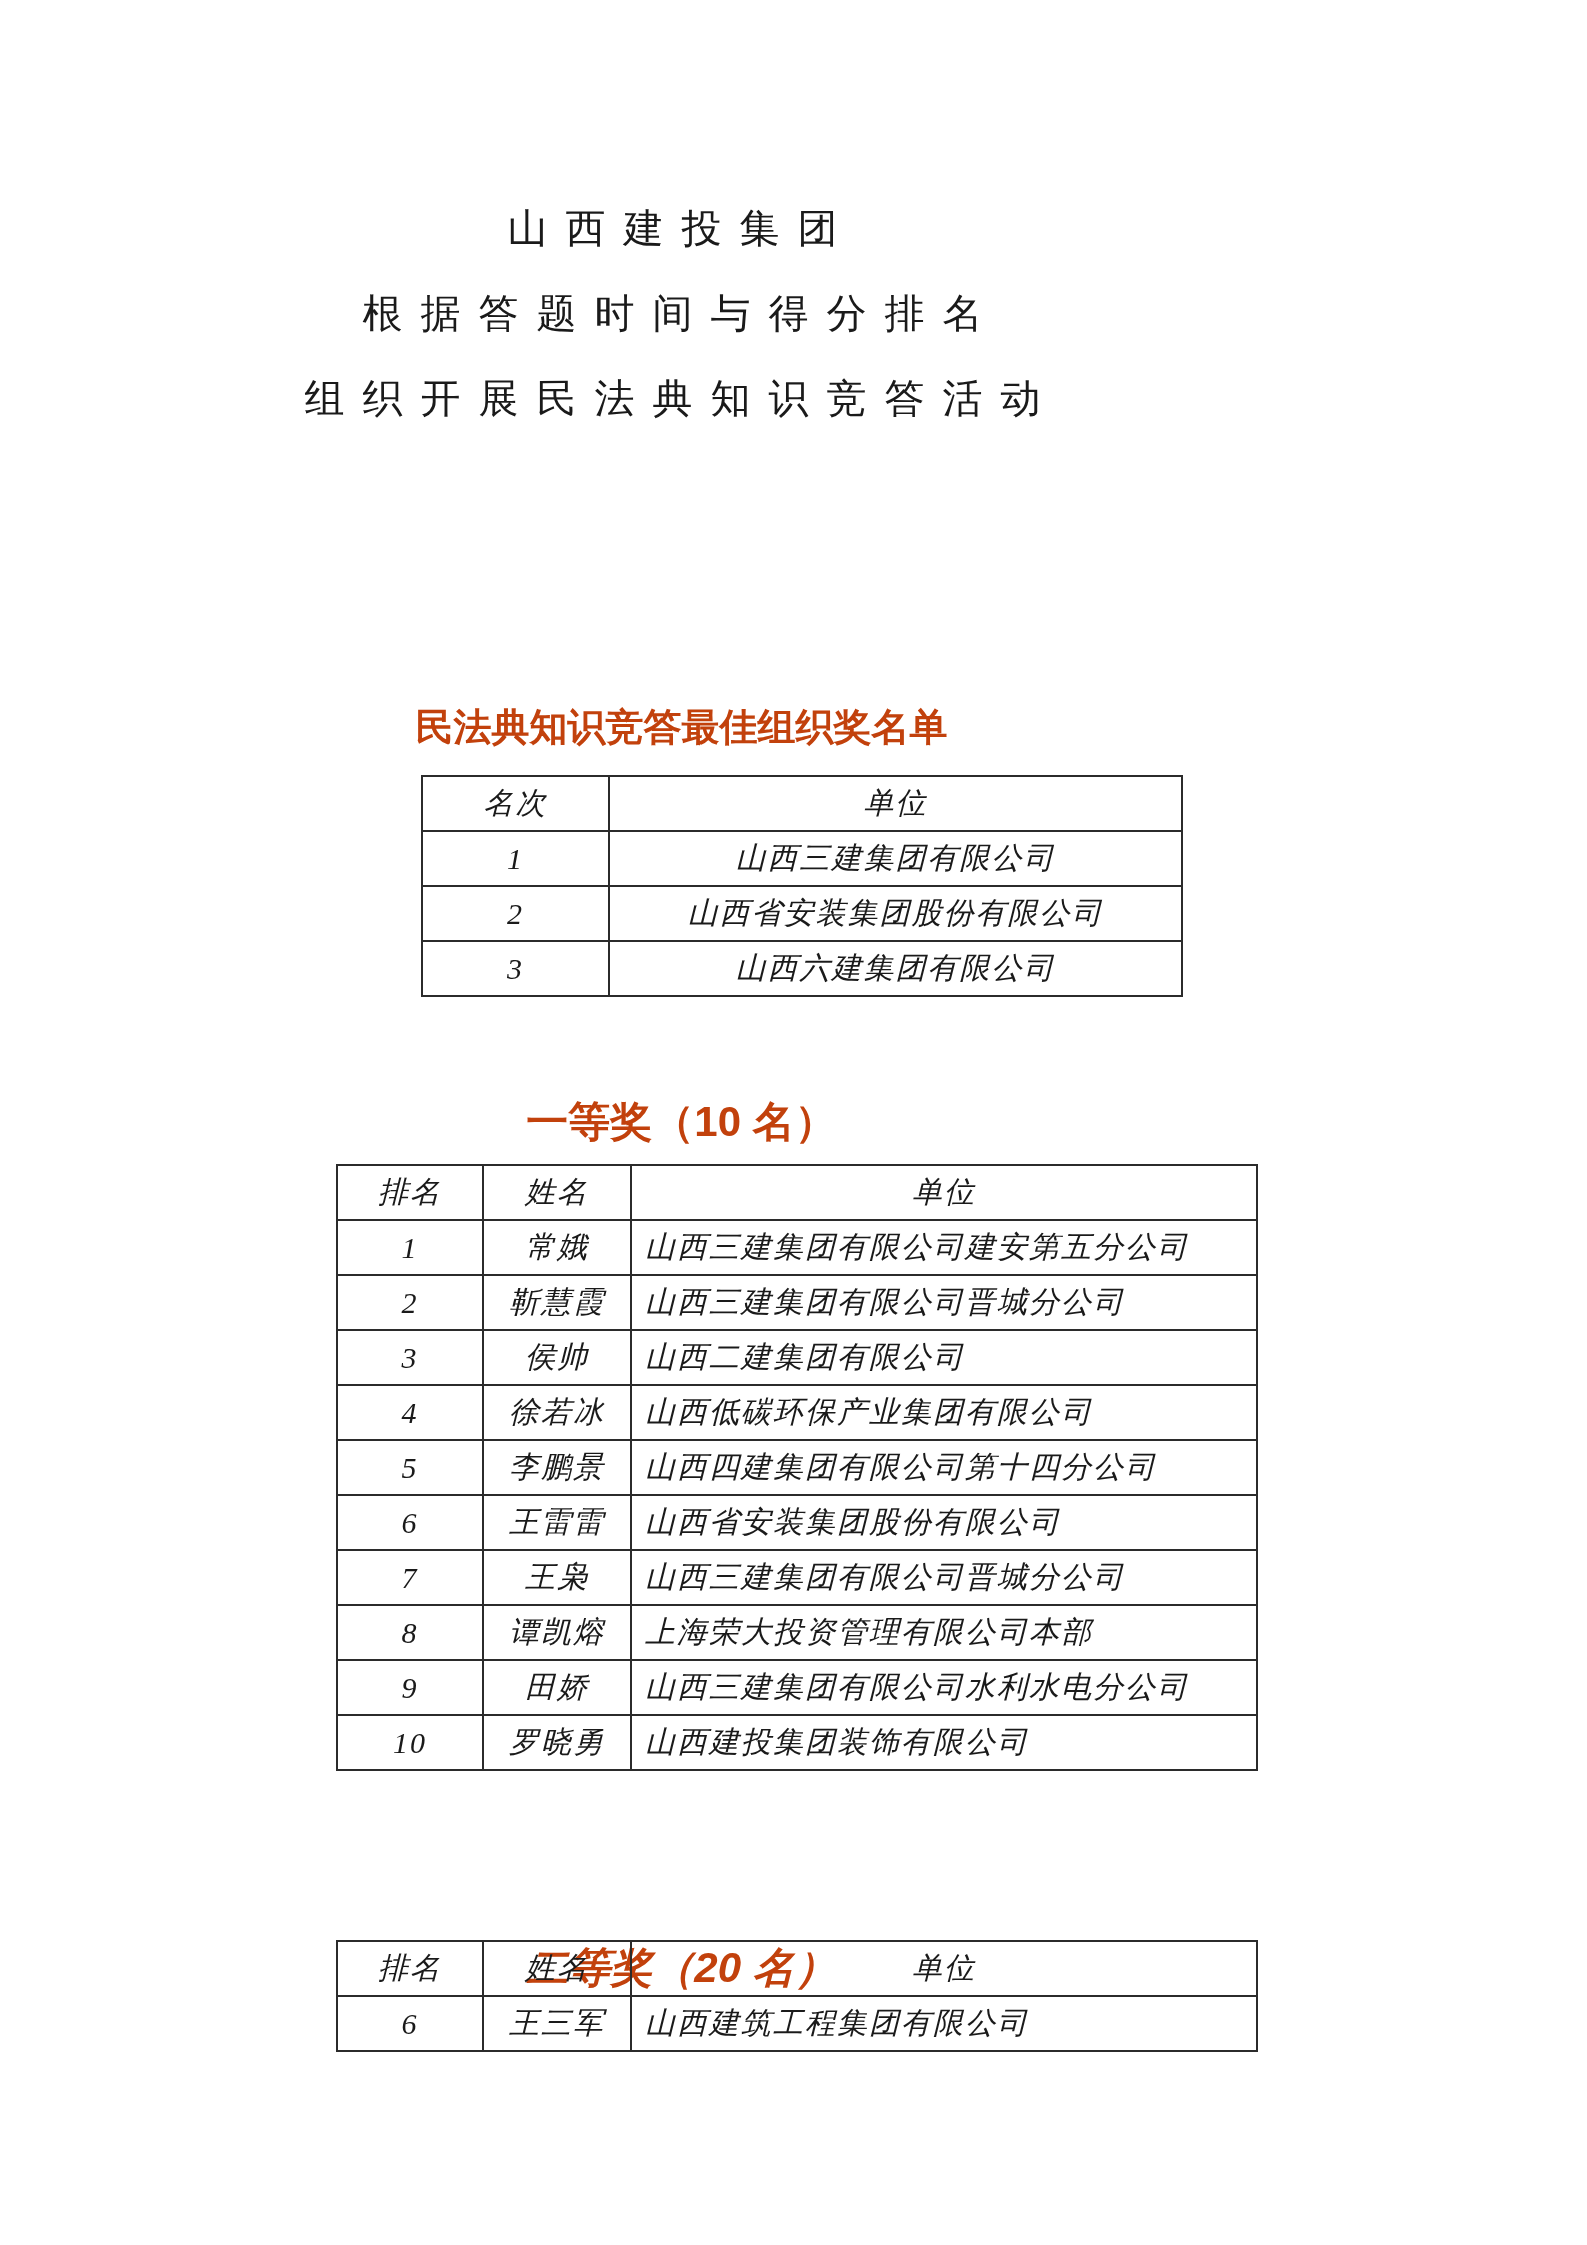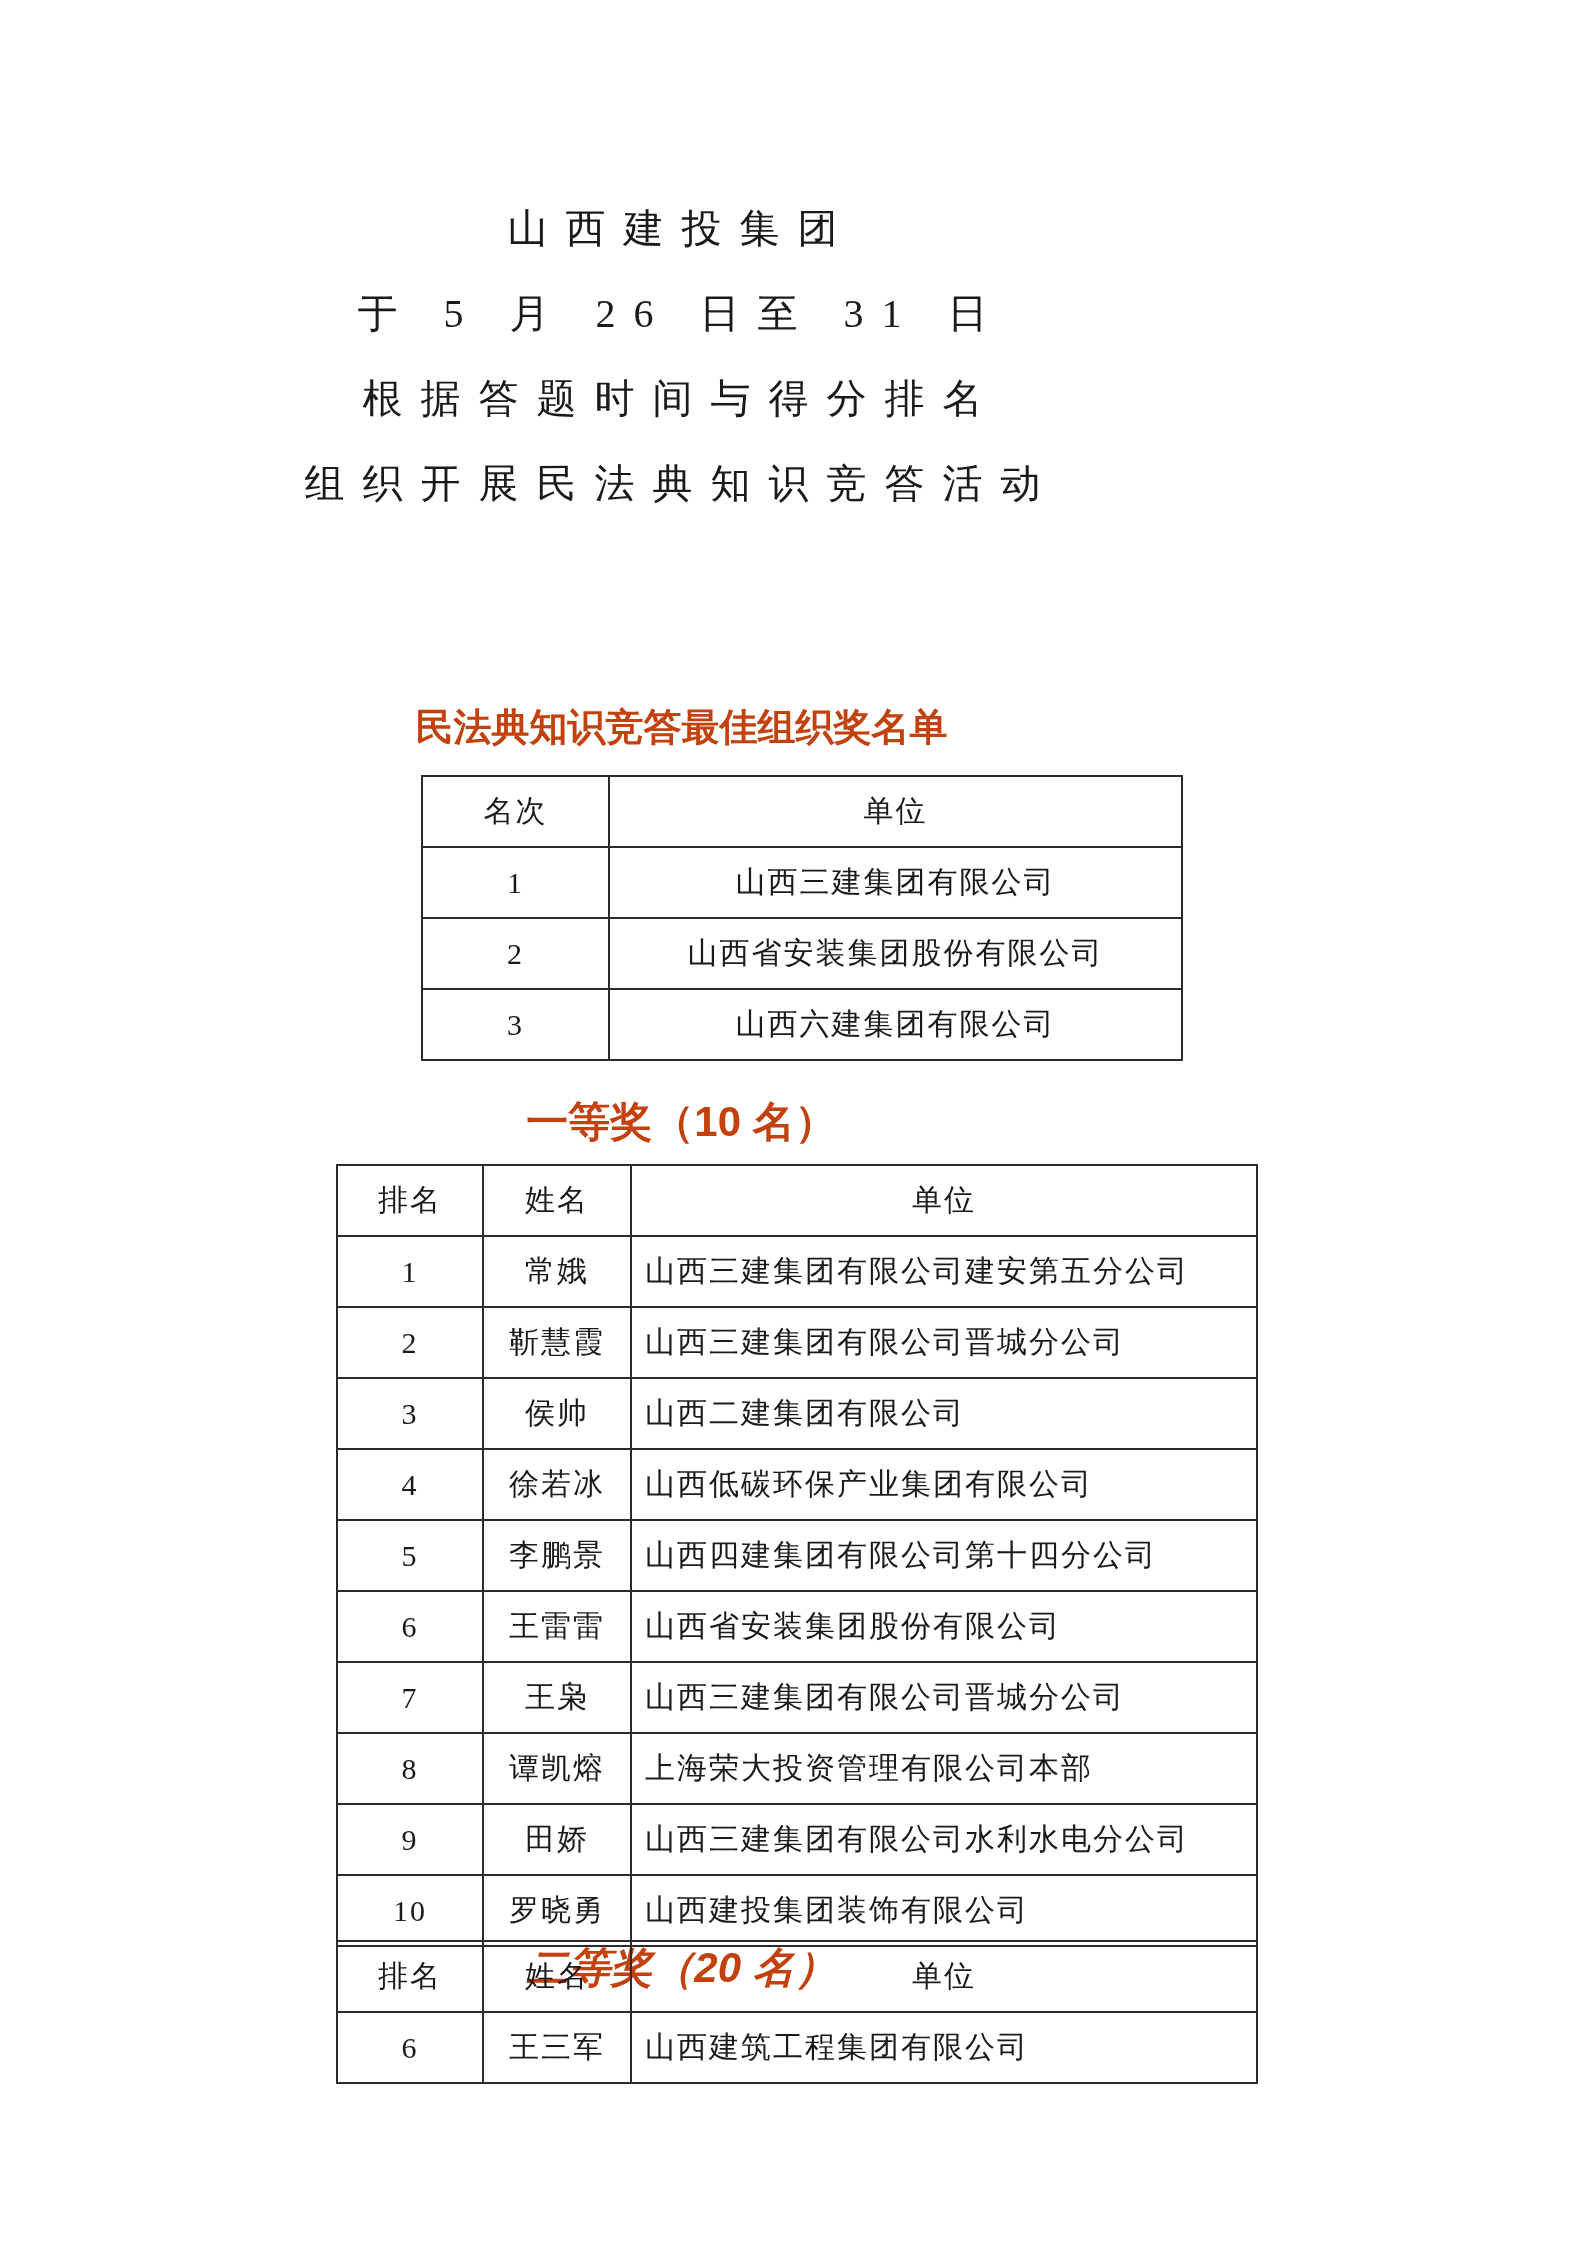--- a/index.html
+++ b/index.html
@@ -47,45 +47,45 @@
   
   table.doc {
     position: absolute;
     border-collapse: collapse;
     table-layout: fixed;
     font-size: 30px;
   }
   table.doc th, table.doc td {
     border: 2px solid #2b2b2b;
     height: 53px;
-    padding: 8px;
+    padding: 0;
     text-align: center;
     vertical-align: middle;
     font-weight: normal;
     letter-spacing: 2px;
     white-space: nowrap;
     overflow: hidden;
+    font-style: italic;
   }
   #org-table    { top: 775px;  left: 421px; width: 760px; }
   #first-table  { top: 1164px; left: 336px; width: 920px; }
   #second-table { top: 1940px; left: 336px; width: 920px; }
   table.award td.unit-cell {
     text-align: left;
     padding-left: 13px;
     margin-left: 16px;
   }
 </style>
 </head>
 <body>
 
 <div class="page">
 
   <div class="intro">
     <div class="intro-line">山西建投集团</div>
-    <div class="intro-line">于 5 月 26 日至 31 日</div>
     <div class="intro-line">根据答题时间与得分排名</div>
     <div class="intro-line">组织开展民法典知识竞答活动</div>
   </div>
 
   <div class="sec-title" id="org-title">民法典知识竞答最佳组织奖名单</div>
 
   <table class="doc" id="org-table">
     <colgroup>
         <col style="width:187px">
         <col style="width:573px">

